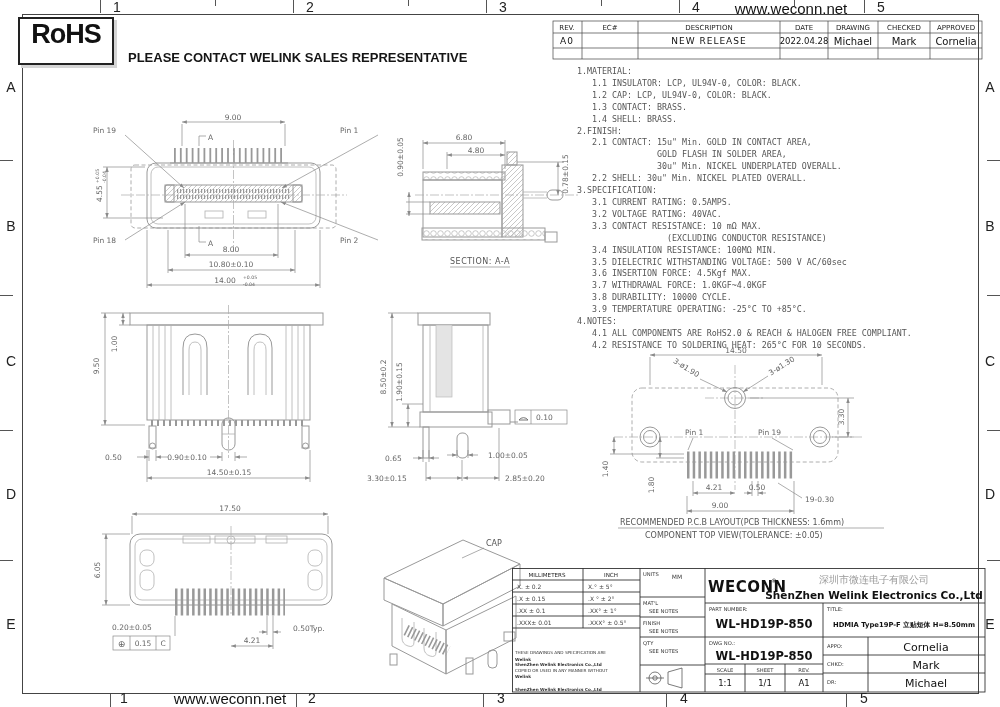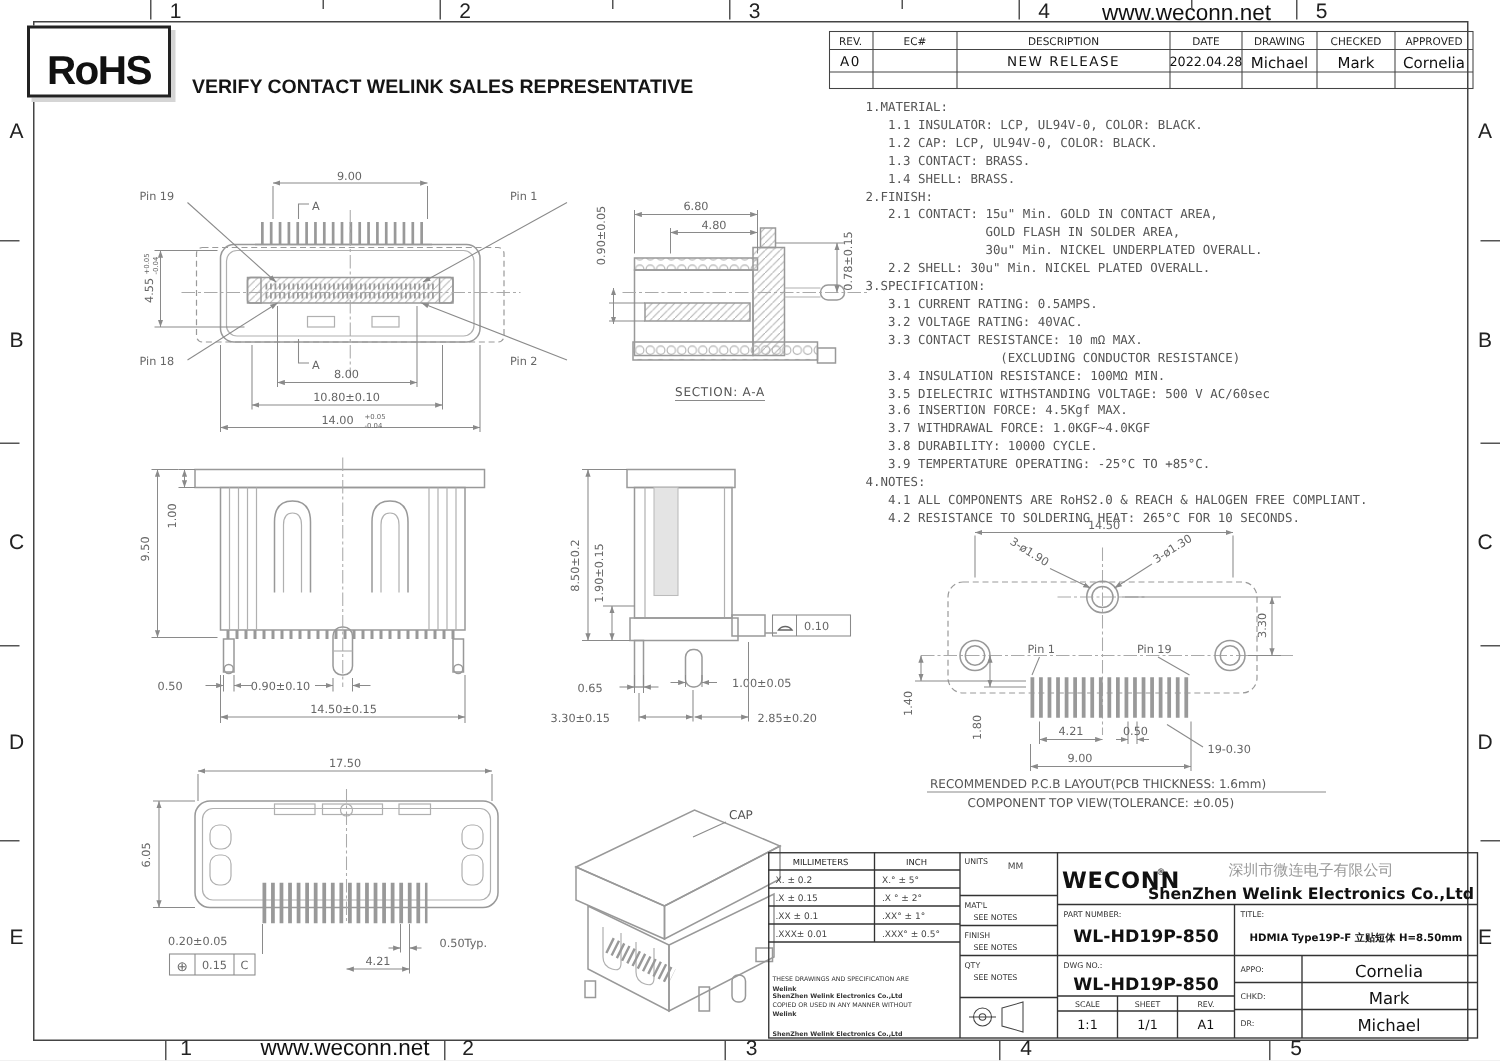--- a/index.html
+++ b/index.html
@@ -3,21 +3,21 @@
 <meta charset="utf-8">
 <style>
   html,body{margin:0;padding:0;background:#e8e8e8;}
   .sheet{position:relative;width:1000px;height:707px;background:#fff;font-family:"Liberation Sans",sans-serif;color:#111;overflow:hidden;}
   .frame{position:absolute;left:22px;top:14px;width:955px;height:678px;border:1px solid #444;}
   .zone{position:absolute;font-size:14px;color:#222;text-align:center;width:18px;line-height:14px;}
   .tickv{position:absolute;width:1px;background:#555;}
   .tickh{position:absolute;height:1px;background:#555;}
   .url{position:absolute;font-size:15px;color:#111;white-space:nowrap;}
   .rohs{position:absolute;left:18px;top:17px;width:92px;height:44px;border:2px solid #222;background:#fff;
-        display:flex;align-items:flex-end;justify-content:center;font-weight:bold;font-size:27px;letter-spacing:-1px;
+        display:flex;align-items:flex-start;justify-content:center;font-weight:bold;font-size:27px;letter-spacing:-1px;
         box-shadow:3px 3px 0 #d5d5d5;}
   .notice{position:absolute;left:128px;font-size:13px;font-weight:600;color:#151515;white-space:nowrap;}
   pre.notes{position:absolute;left:577px;top:66px;margin:0;font-family:"DejaVu Sans Mono",monospace;
         font-size:8.3px;line-height:11.9px;color:#555;}
   svg{position:absolute;overflow:visible;}
   svg text{font-family:"DejaVu Sans",sans-serif;}
   .g{stroke:#999;fill:none;stroke-width:1;}
   .g2{stroke:#b0b0b0;fill:none;stroke-width:0.8;}
   .gd{stroke:#9a9a9a;fill:none;stroke-width:0.8;stroke-dasharray:4 2.5;}
   .cl{stroke:#aaa;fill:none;stroke-width:0.7;stroke-dasharray:9 2 2 2;}
@@ -94,21 +94,21 @@
   <div class="tickh" style="left:0;top:430px;width:13px;"></div>
   <div class="tickh" style="left:0;top:560px;width:13px;"></div>
   <div class="tickh" style="left:987px;top:160px;width:13px;"></div>
   <div class="tickh" style="left:987px;top:295px;width:13px;"></div>
   <div class="tickh" style="left:987px;top:430px;width:13px;"></div>
   <div class="tickh" style="left:987px;top:560px;width:13px;"></div>
 
   <div class="rohs">
       <span>RoHS</span>
     </div>
-  <div class="notice" style="top:50px;">VERIFY CONTACT WELINK SALES REPRESENTATIVE</div>
+  <div class="notice" style="top:50px;">PLEASE CONTACT WELINK SALES REPRESENTATIVE</div>
 
   <svg style="left:550px;top:14px;" width="442" height="50" viewBox="0 0 442 50">
     <g class="tl2">
       <rect x="3" y="7" width="429" height="38"></rect>
       <line x1="3" y1="19" x2="432" y2="19"></line>
         <line x1="3" y1="34" x2="432" y2="34"></line>
       <line x1="32" y1="7" x2="32" y2="45"></line>
         <line x1="88" y1="7" x2="88" y2="45"></line>
       <line x1="230" y1="7" x2="230" y2="45"></line>
         <line x1="278" y1="7" x2="278" y2="45"></line>

